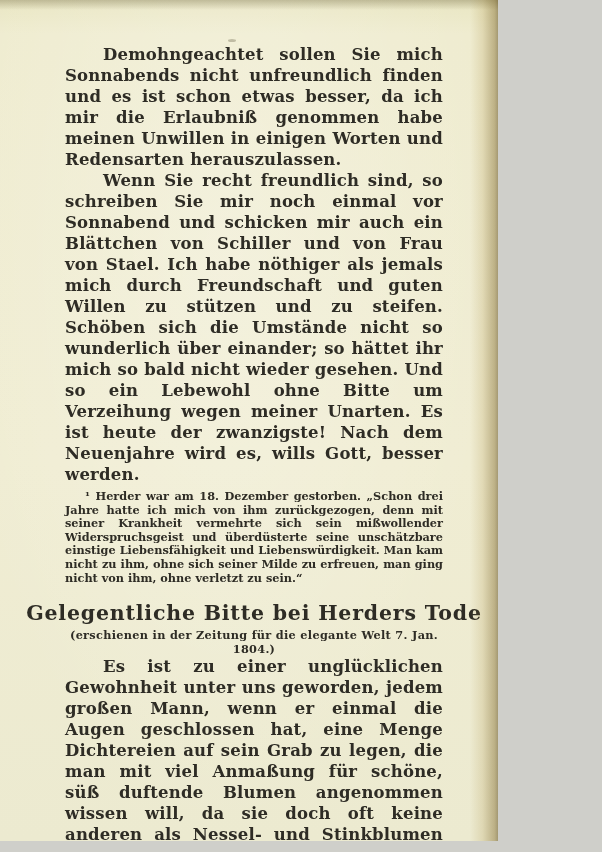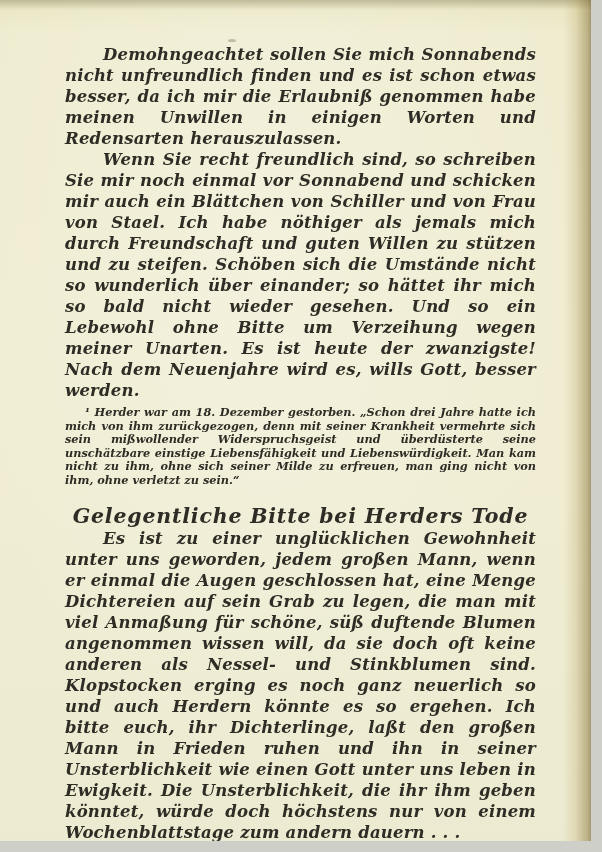--- a/index.html
+++ b/index.html
@@ -5,26 +5,25 @@
   html,body { margin:0; padding:0; }
   body {
     width:602px; height:852px;
     background:#cfcfca;
     font-family:"DejaVu Serif", serif;
     overflow:hidden;
     position:relative;
   }
   .page {
     position:absolute; top:0; left:0;
-    width:591px; height:841px;
+    width:498px; height:841px;
     background:
       radial-gradient(ellipse at 45% 30%, rgba(255,255,255,0.25), rgba(0,0,0,0) 70%),
       linear-gradient(180deg, #e9e6c2 0%, #efecd0 4%, #f0edd3 55%, #ecead0 100%);
     overflow:hidden;
-    font-style:italic;
   }
   .edge-shade-top {
     position:absolute; top:0; left:0; width:100%; height:10px;
     background:linear-gradient(180deg, rgba(90,80,40,0.30), rgba(90,80,40,0));
   }
   .edge-shade-right {
     position:absolute; top:0; right:0; width:28px; height:100%;
     background:linear-gradient(90deg, rgba(160,130,50,0), rgba(160,130,50,0.18) 45%, rgba(120,95,30,0.42) 88%, rgba(90,70,20,0.5));
   }
   .content {
@@ -104,19 +103,20 @@
 
     <p class="footnote">¹ Herder war am 18. Dezember gestorben. „Schon drei Jahre hatte ich mich von ihm zurückgezogen, denn mit seiner Krankheit vermehrte sich sein mißwollender Widerspruchsgeist und überdüsterte seine unschätzbare einstige Liebensfähigkeit und Liebenswürdigkeit. Man kam nicht zu ihm, ohne sich seiner Milde zu erfreuen, man ging nicht von ihm, ohne verletzt zu sein.“</p>
 
     <div class="heading-row">
       <span class="orn">❁</span>
       <span class="orn">❁</span>
       <span class="title">Gelegentliche Bitte bei Herders Tode</span>
       <span class="orn">❁</span>
       <span class="orn">❁</span>
     </div>
+    <div class="subtitle">(erschienen in der Zeitung für die elegante Welt 7. Jan. 1804.)</div>
 
     <p class="body essay">Es ist zu einer unglücklichen Gewohnheit unter uns geworden, jedem großen Mann, wenn er einmal die Augen geschlossen hat, eine Menge Dichtereien auf sein Grab zu legen, die man mit viel Anmaßung für schöne, süß duftende Blumen angenommen wissen will, da sie doch oft keine anderen als Nessel- und Stinkblumen sind. Klopstocken erging es noch ganz neuerlich so und auch Herdern könnte es so ergehen. Ich bitte euch, ihr Dichterlinge, laßt den großen Mann in Frieden ruhen und ihn in seiner Unsterblichkeit wie einen Gott unter uns leben in Ewigkeit. Die Unsterblichkeit, die ihr ihm geben könntet, würde doch höchstens nur von einem Wochenblattstage zum andern dauern . . .</p>
 
   </div>
 
   <div class="edge-shade-right"></div>
 </div>
 
 </body></html>

